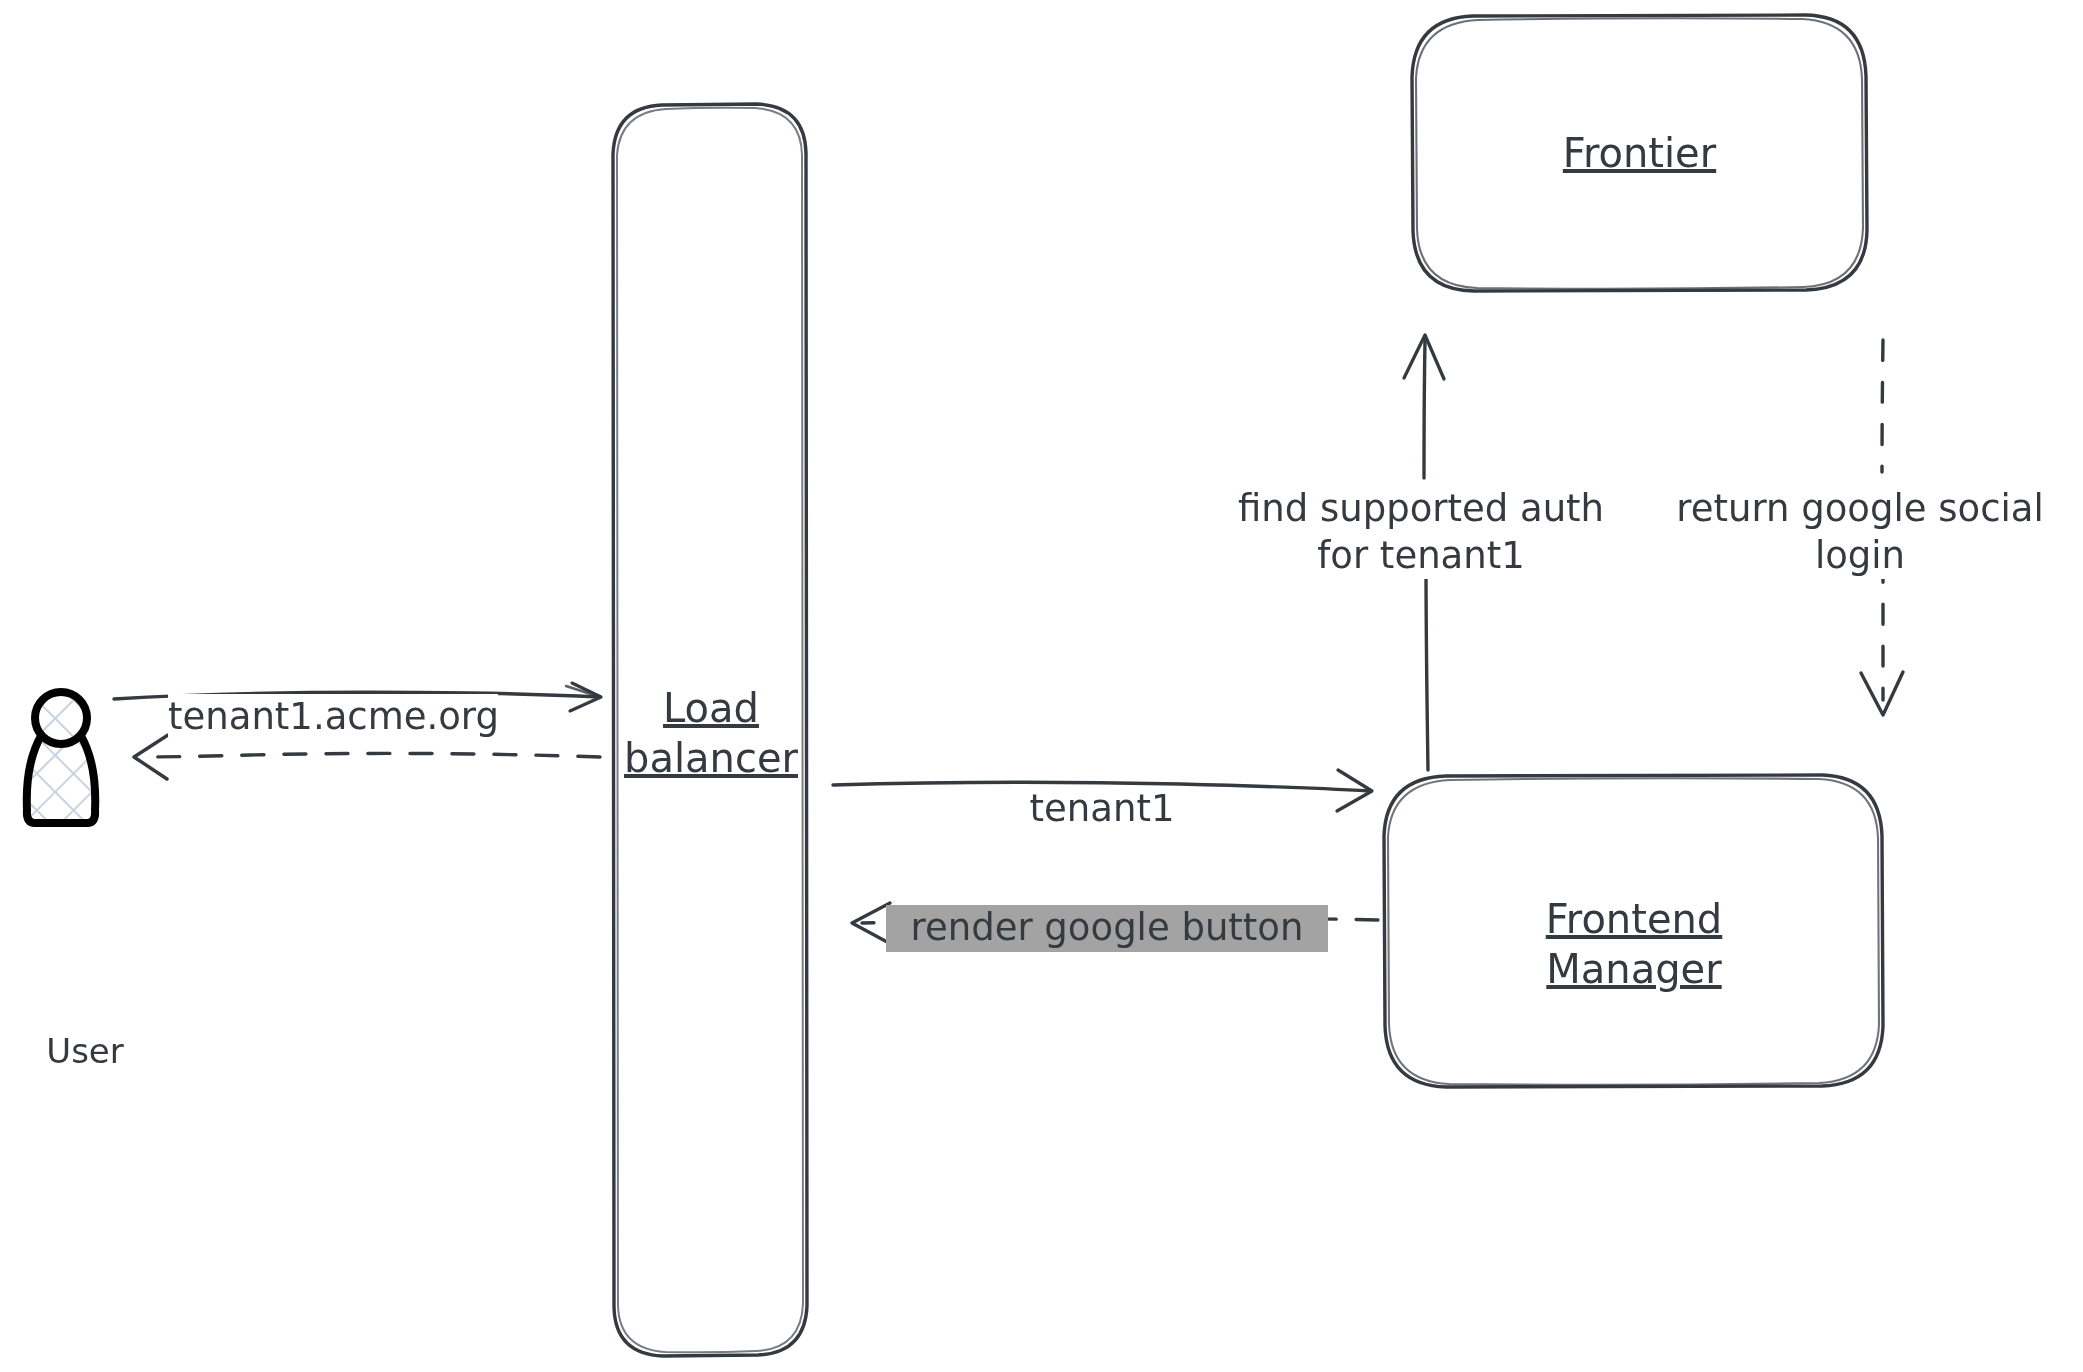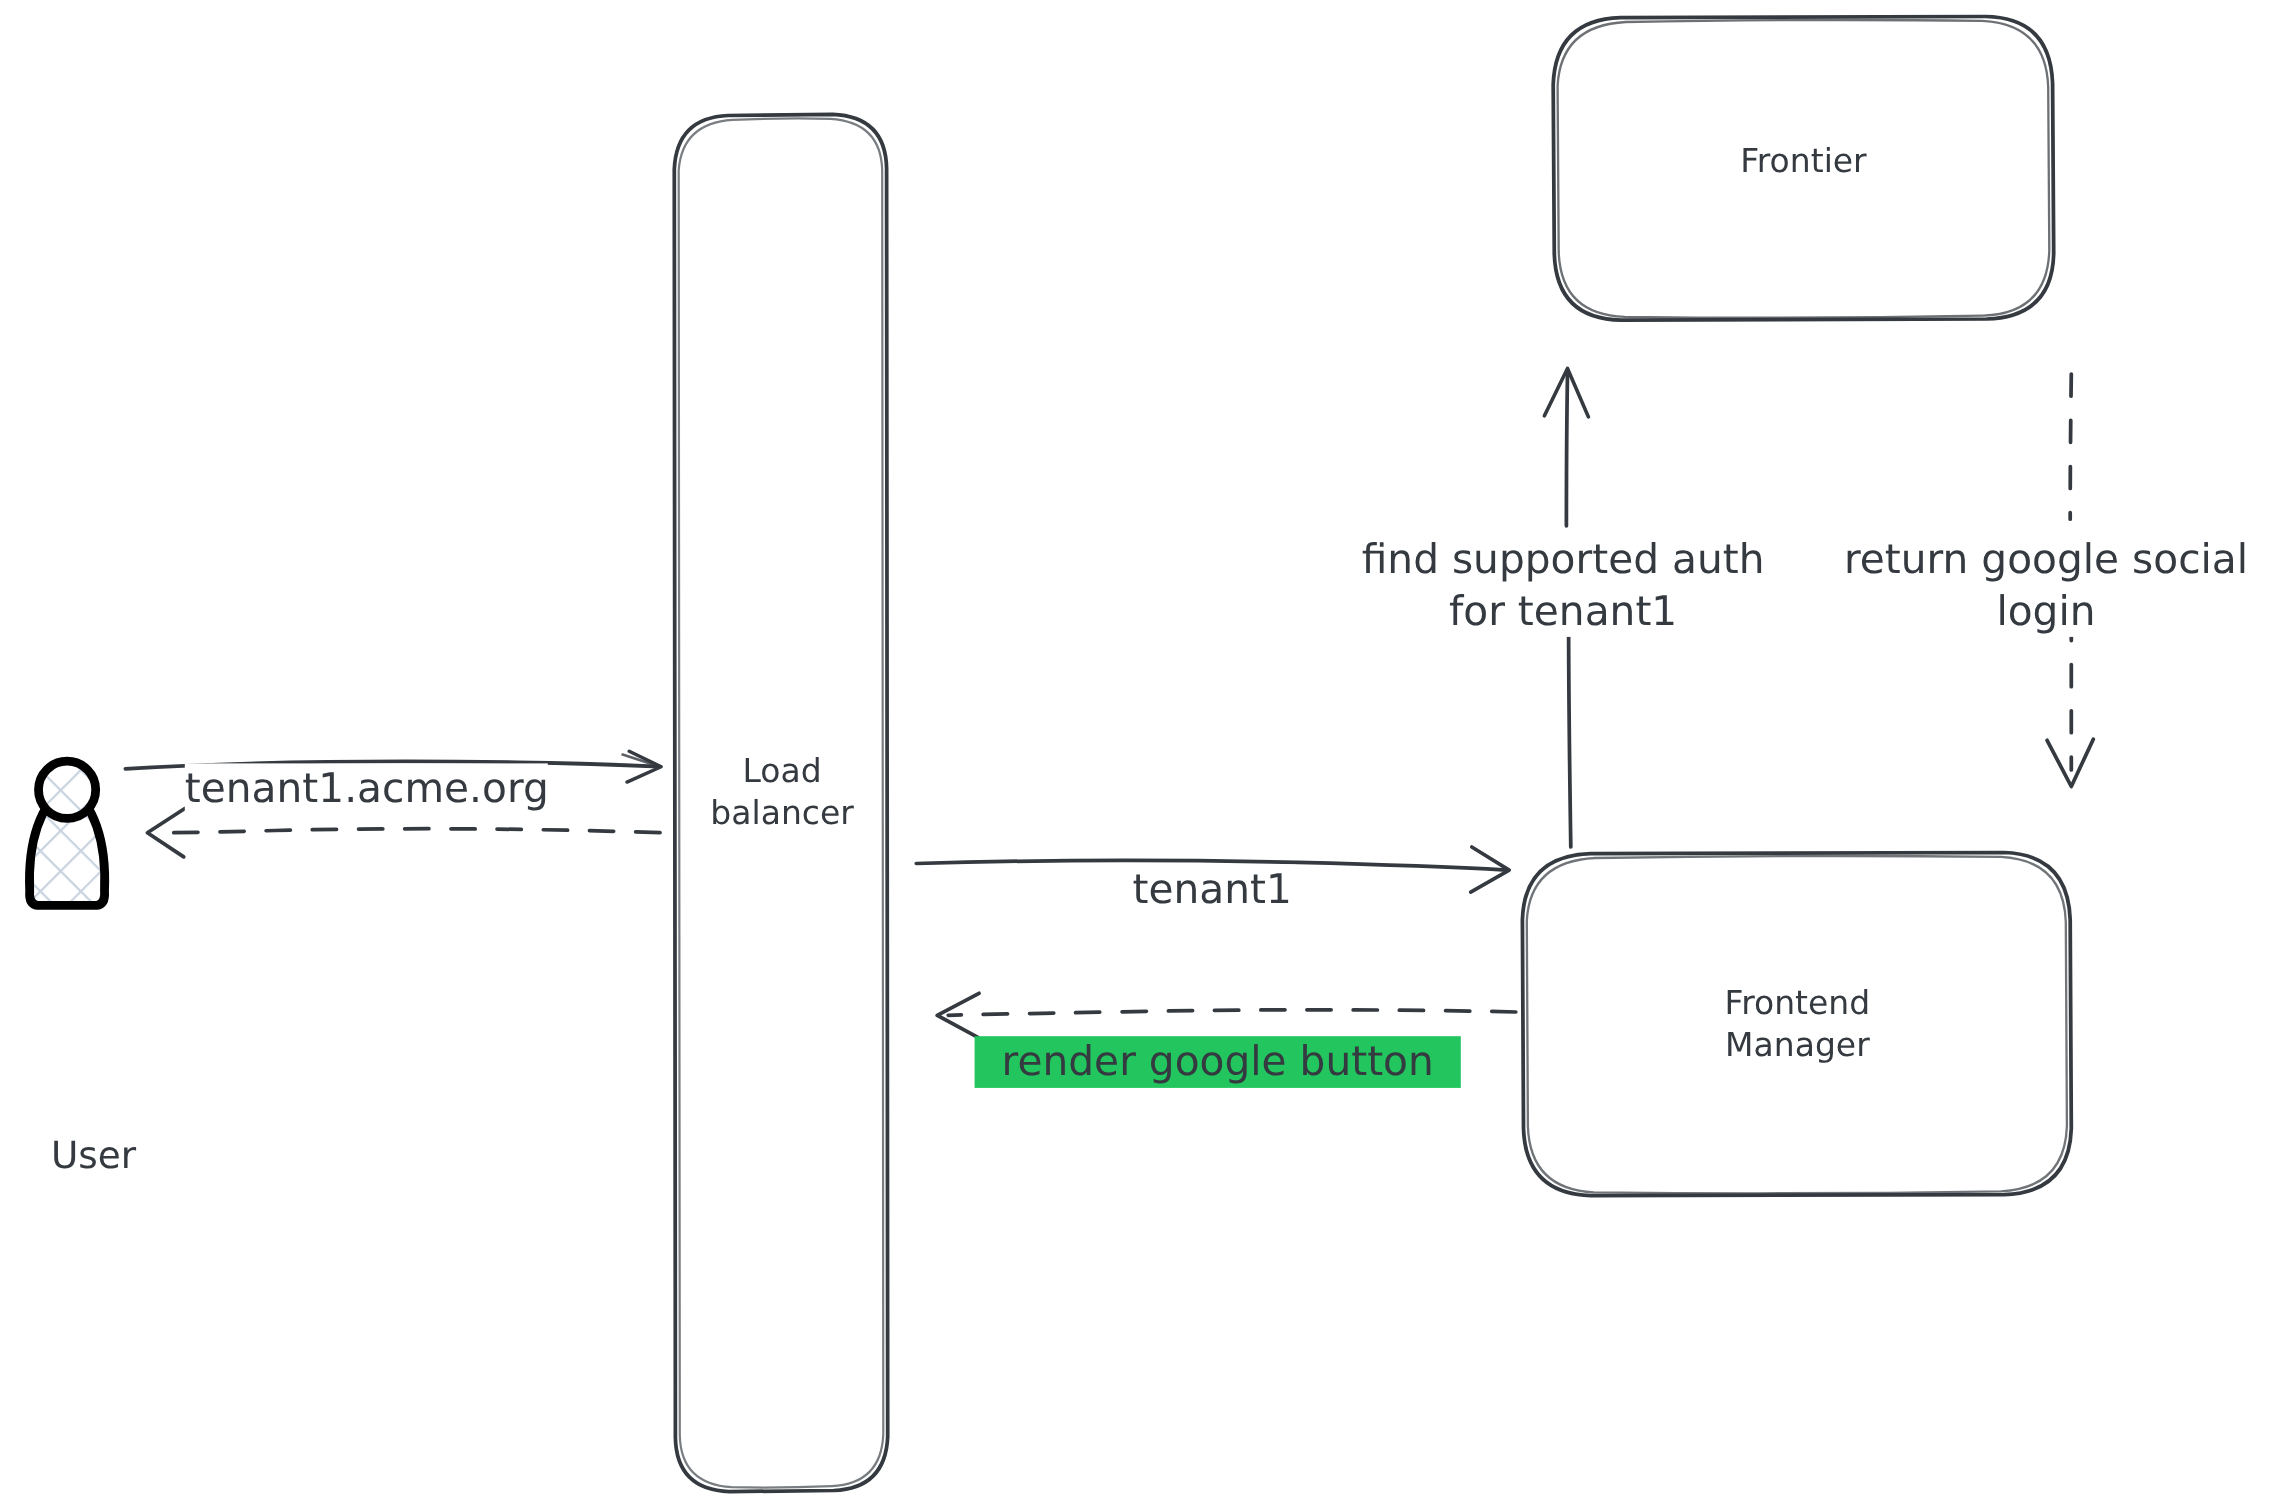--- a/index.html
+++ b/index.html
@@ -31,36 +31,37 @@
     position: absolute;
     color: #343a40;
     font-family: "DejaVu Sans", sans-serif;
     text-align: center;
     line-height: 1.26;
     white-space: pre-line;
     pointer-events: none;
     user-select: none;
   }
   .node-label {
-    font-size: 30px;
+    font-size: 40px;
+    text-decoration: underline;
   }
   .edge-label {
     font-size: 37px;
   }
   .actor-label {
     font-size: 34px;
     margin-left: 24px;
   }
   .lbl-frontier      { left: 1412px; top: 128px;  width: 455px; }
   .lbl-frontend-mgr  { left: 1385px; top: 894px;  width: 498px; }
   .lbl-loadbalancer  { left: 613px;  top: 683px;  width: 196px; }
   .lbl-user          { left: 0px;    top: 1030px; width: 122px; }
   .lbl-tenant-domain { left: 168px;  top: 694px;  width: 330px; background: #fff; }
   .lbl-tenant1       { left: 1026px; top: 770px;  width: 152px; background: #fff; margin-top: 16px; }
-  .lbl-render-btn    { left: 886px;  top: 905px;  width: 442px; background: #22c55e; margin-top: 37px; }
+  .lbl-render-btn    { left: 886px;  top: 905px;  width: 442px; background: #a3a3a3; }
   .lbl-find-auth     { left: 1216px; top: 486px;  width: 410px; background: #fff; }
   .lbl-return-login  { left: 1660px; top: 486px;  width: 400px; background: #fff; }
 </style>
 </head>
 <body>
 
 <div id="stage">
 
   <svg id="canvas" viewBox="0 0 2083 1372" xmlns="http://www.w3.org/2000/svg">
     <defs>

